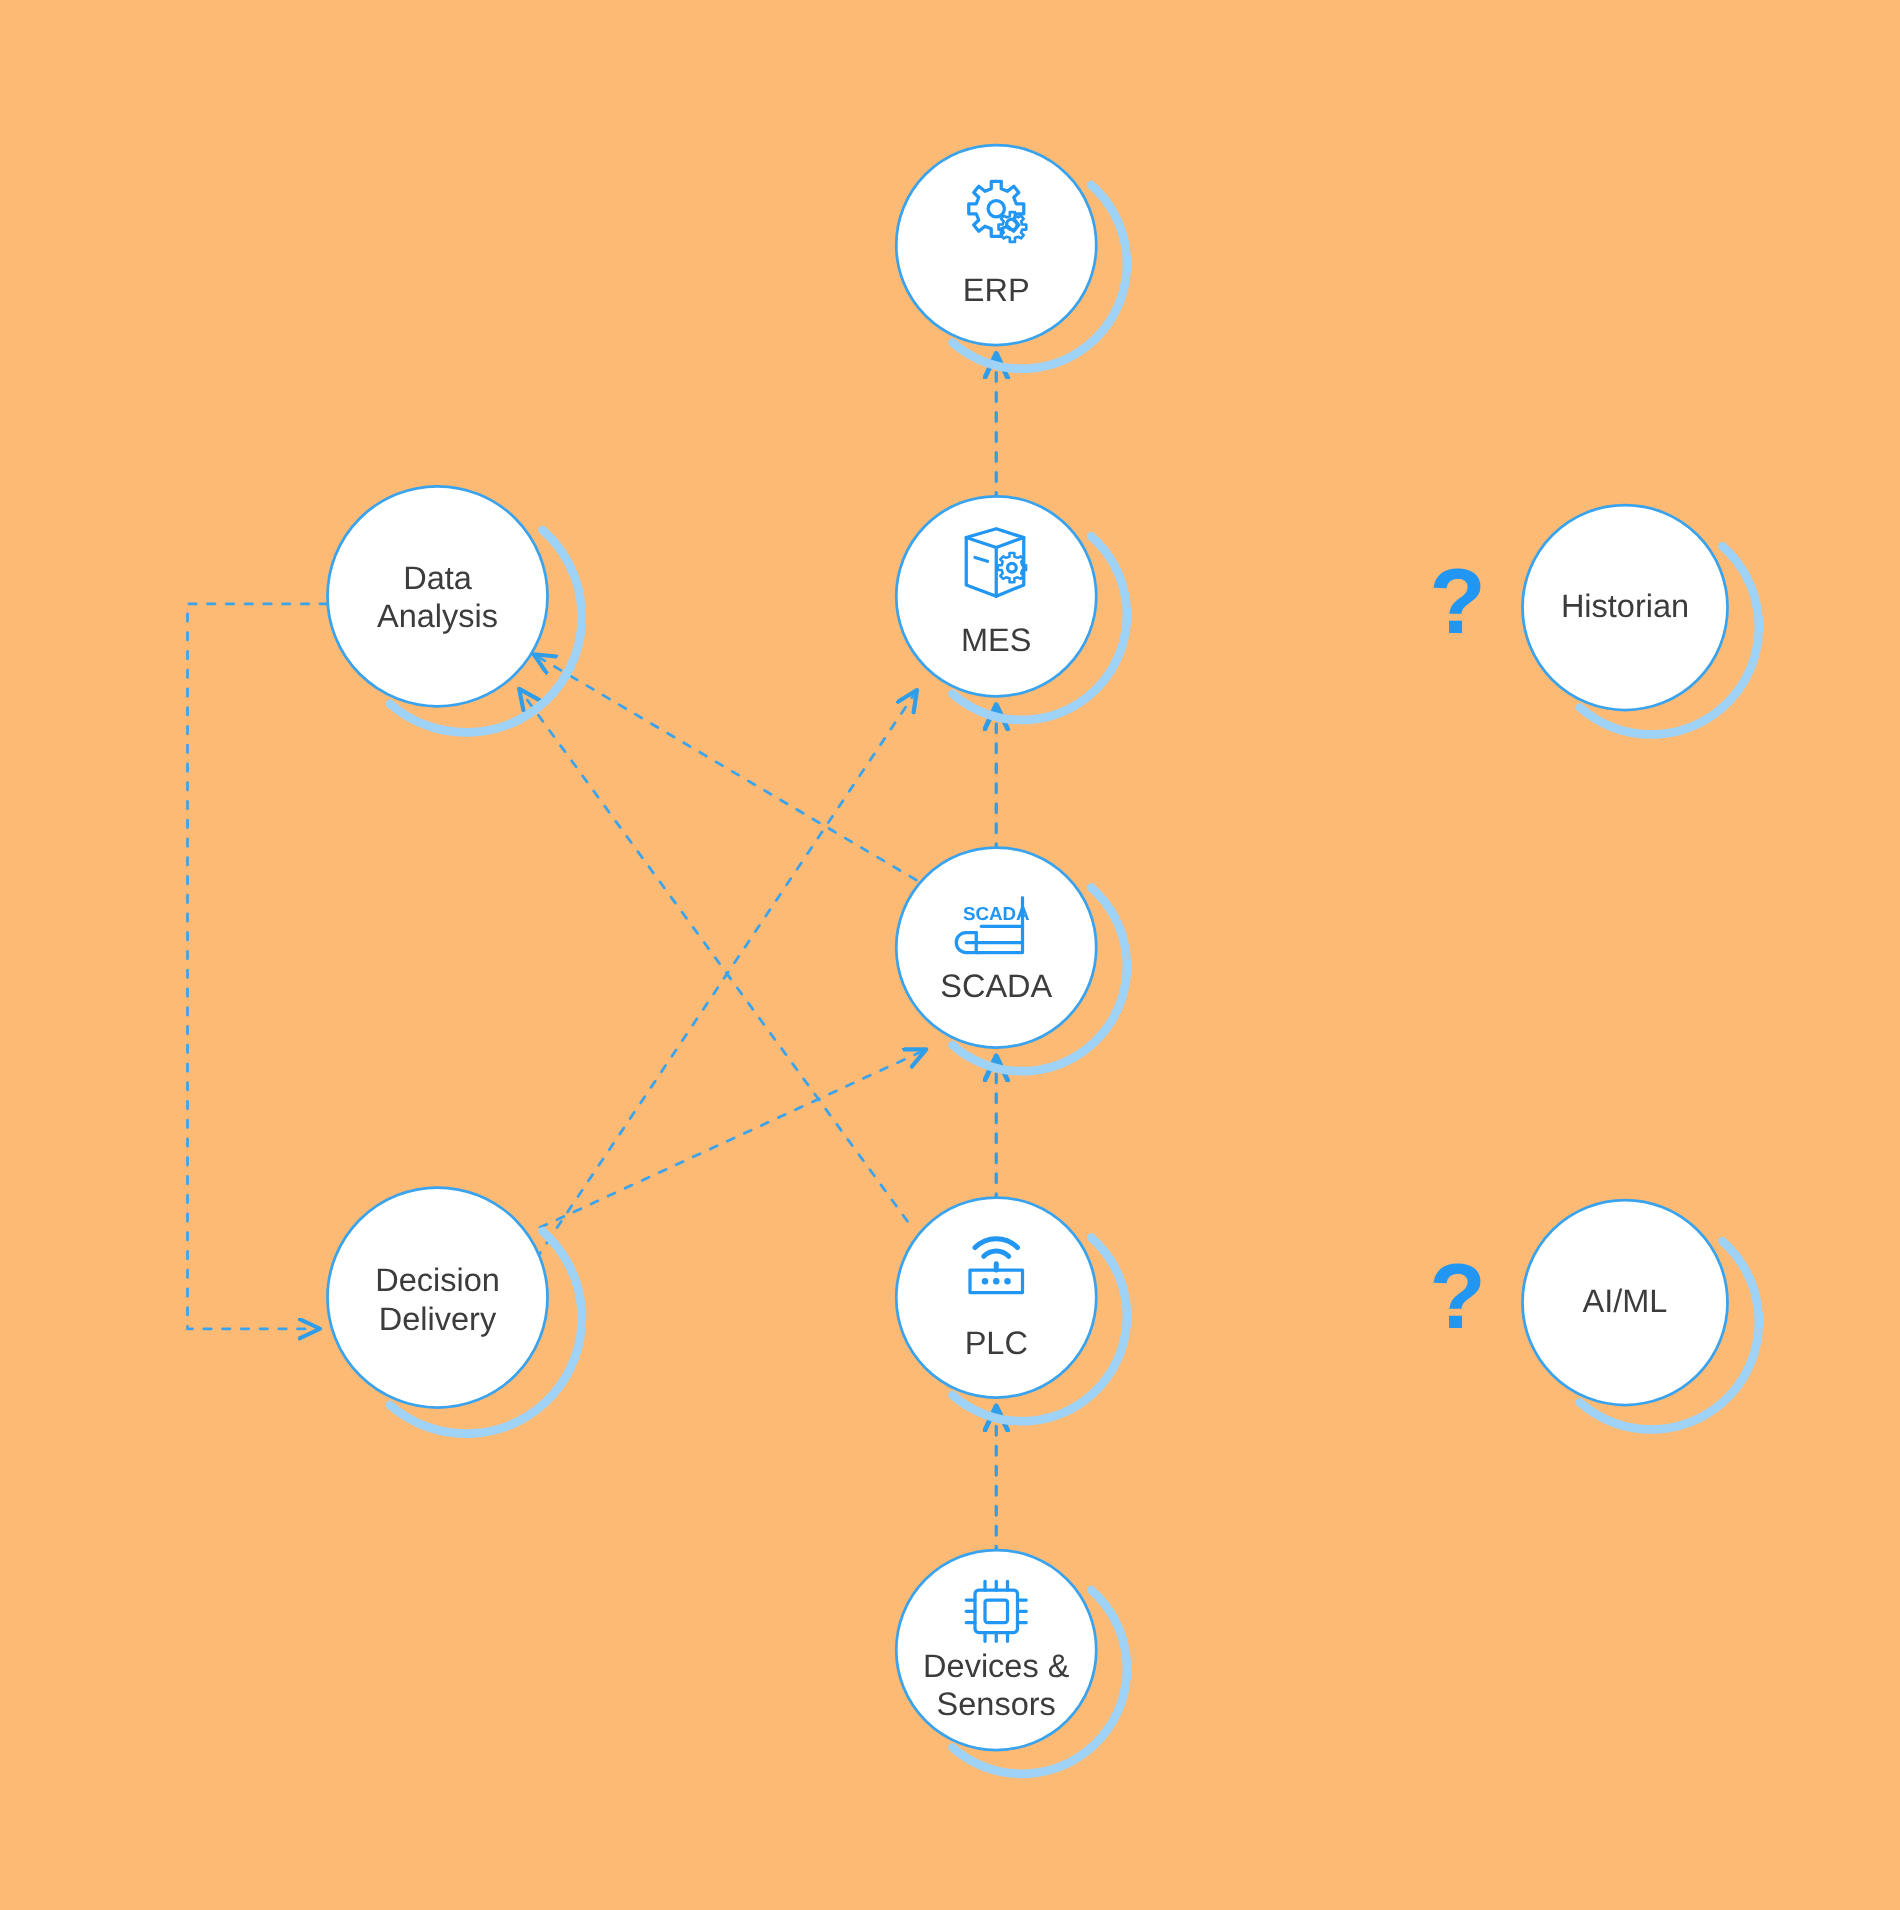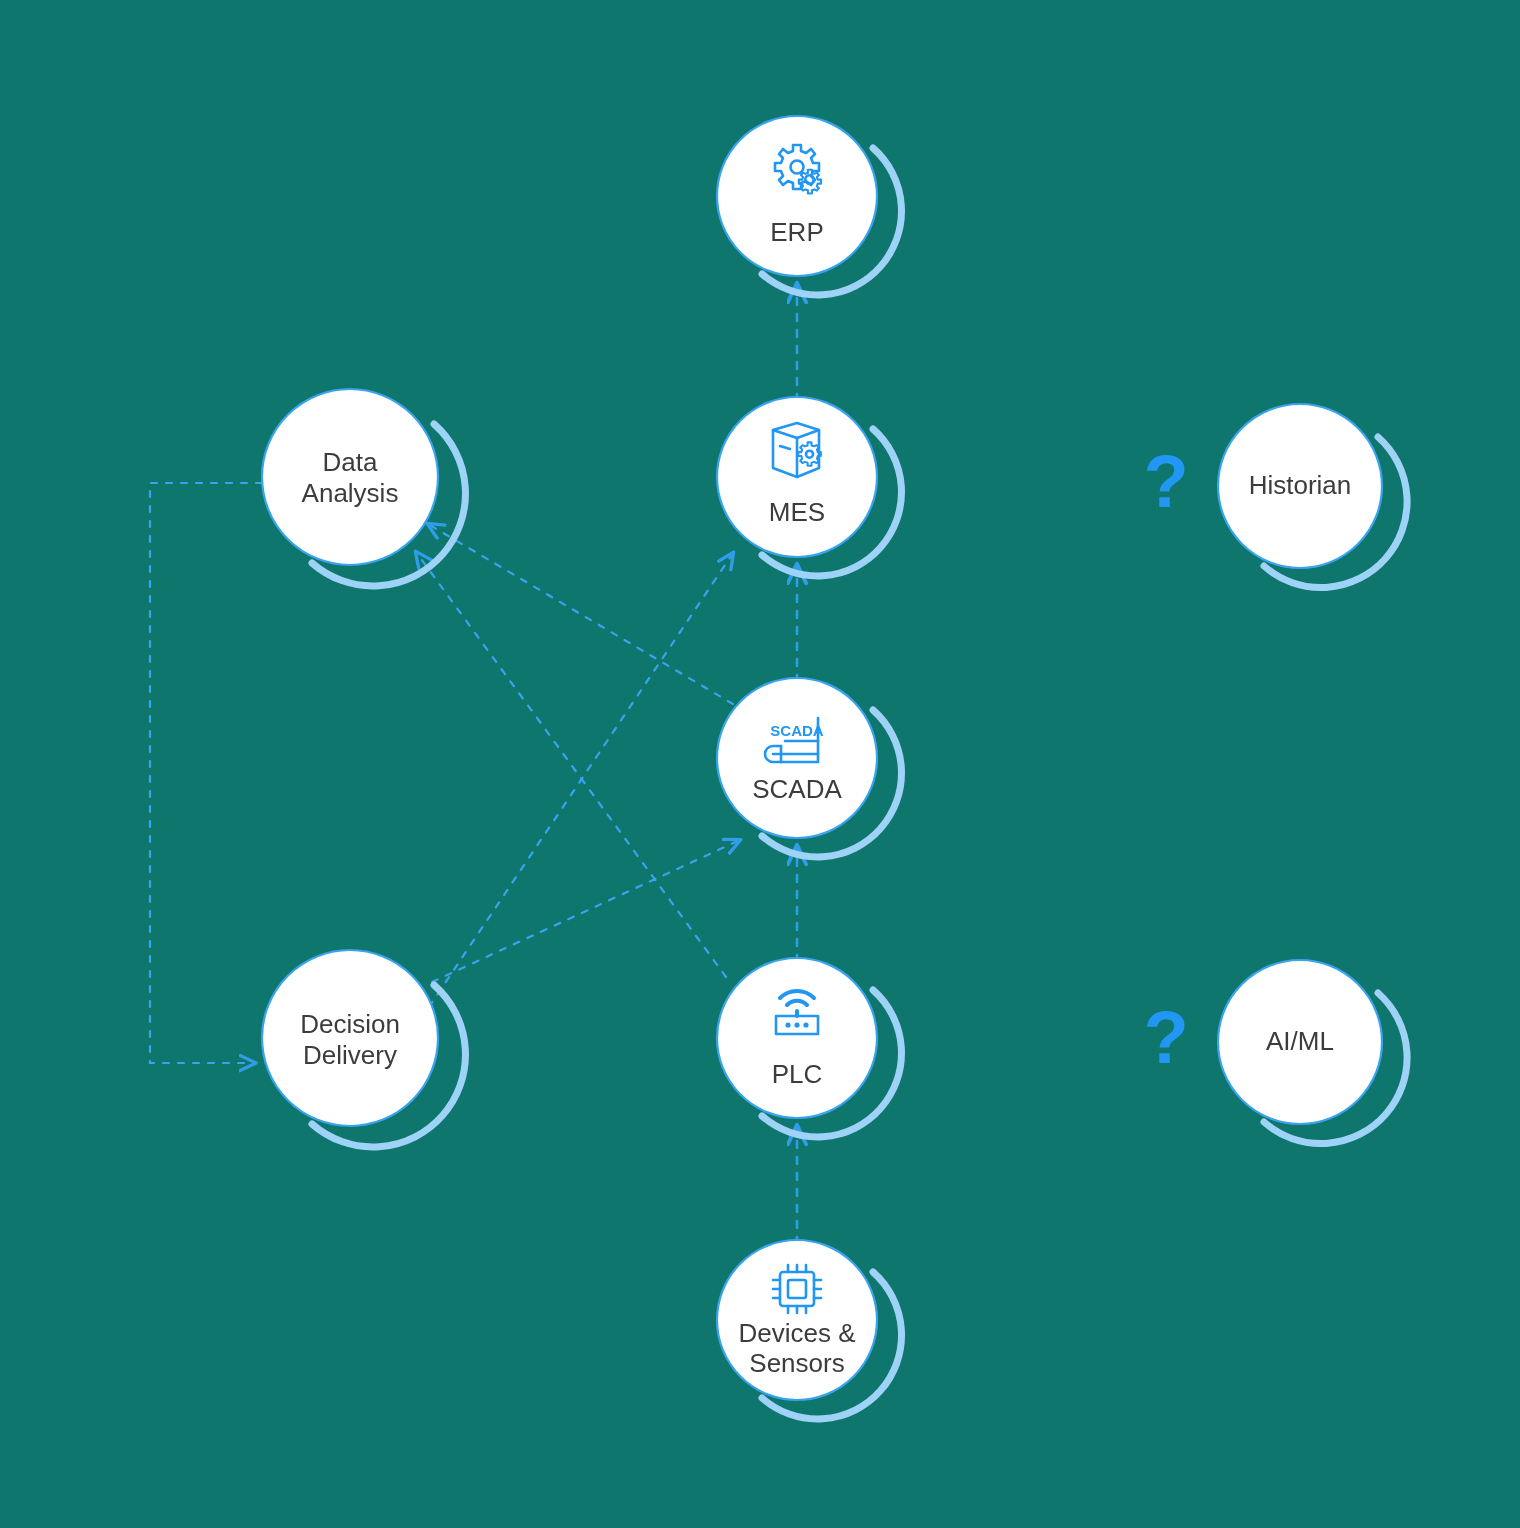--- a/index.html
+++ b/index.html
@@ -10,21 +10,21 @@
   body {
     width: 1520px;
     height: 1528px;
     font-family: "Liberation Sans", sans-serif;
     overflow: hidden;
   }
   #canvas {
     position: relative;
     width: 1520px;
     height: 1528px;
-    background: #0f766e;
+    background: #fdba74;
   }
   svg#diagram {
     position: absolute;
     left: 0;
     top: 0;
     width: 1520px;
     height: 1528px;
   }
   .node-circle {
     fill: #ffffff;

